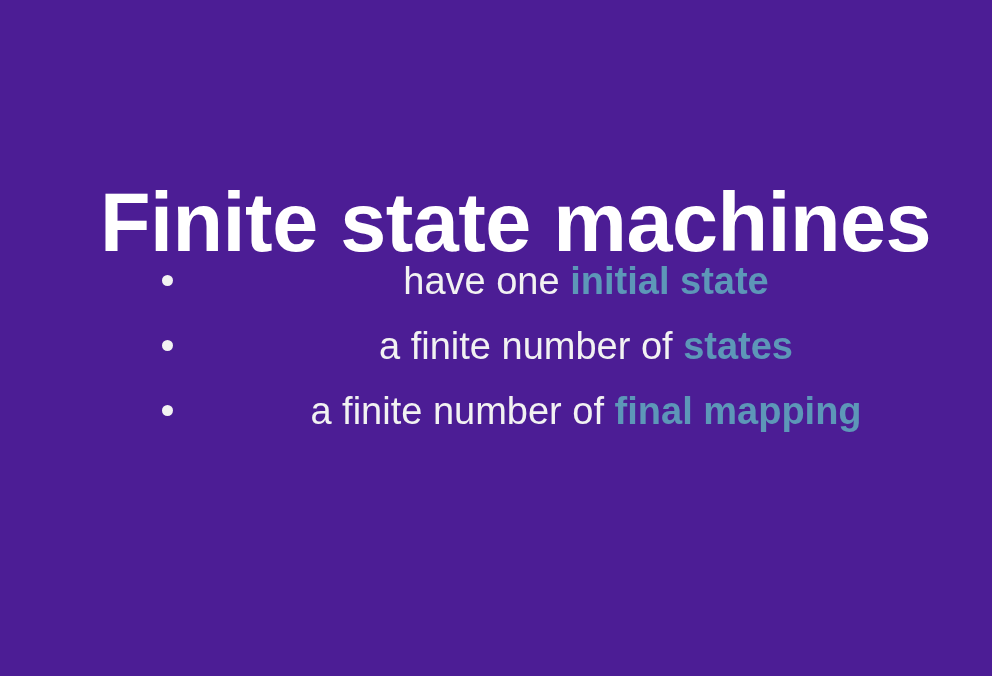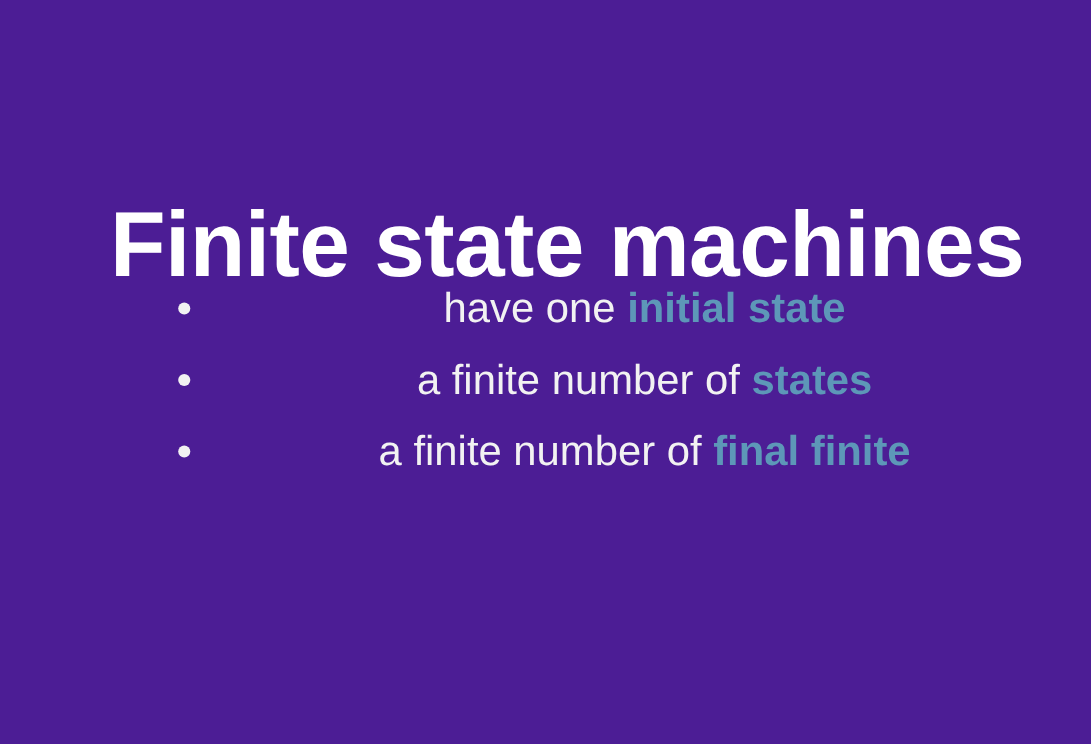--- a/index.html
+++ b/index.html
@@ -89,18 +89,18 @@
 
 
     <li class="bullet-item">
       <span class="bullet-marker"></span>
       <span class="bullet-text"><span>a finite number of </span><span class="hl">states</span><span></span></span>
     </li>
 
 
     <li class="bullet-item">
       <span class="bullet-marker"></span>
-      <span class="bullet-text"><span>a finite number of </span><span class="hl">final finite</span><span></span></span>
+      <span class="bullet-text"><span>a finite number of </span><span class="hl">final mapping</span><span></span></span>
     </li>
 
   </ul>
 
 </div>
 
 </body></html>

